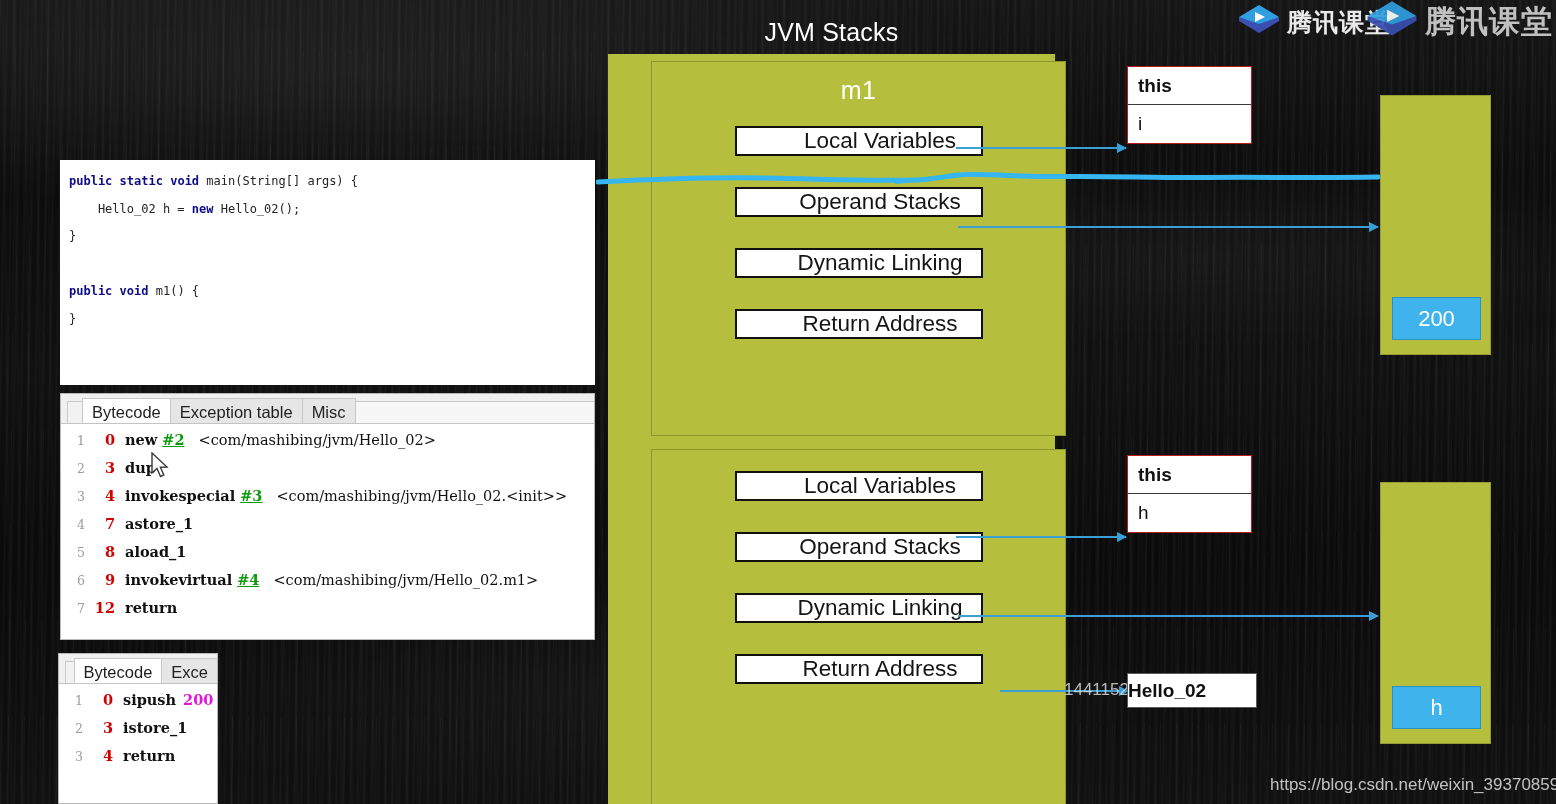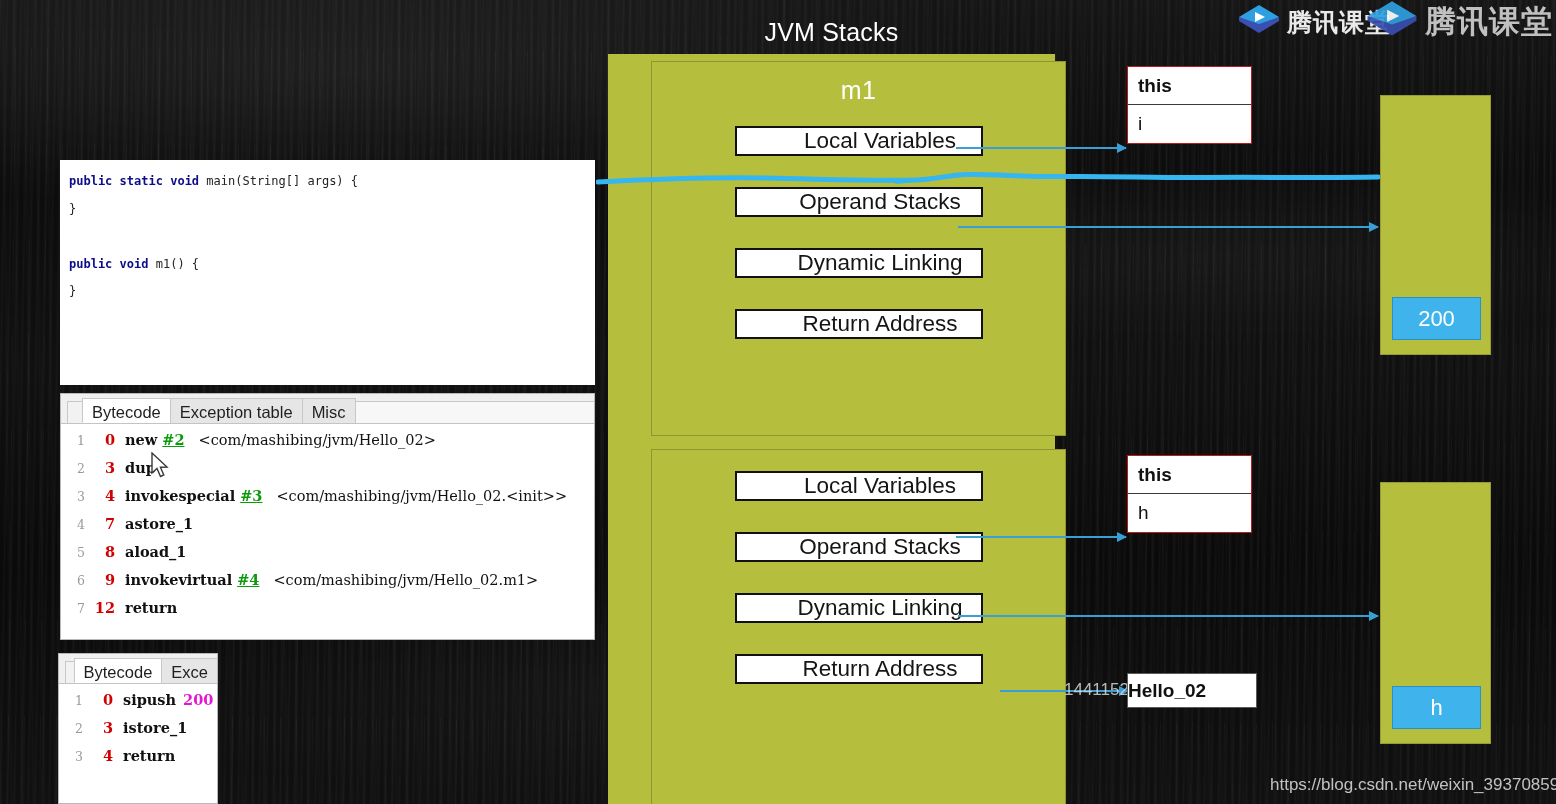--- a/index.html
+++ b/index.html
@@ -266,20 +266,21 @@
   <div class="heap-val">h</div>
 </div>
 
 <svg id="hand-stroke" class="abs" width="784" height="22" viewBox="0 0 784 22">
   <path d="M2,14 C60,11 110,9 170,10 C230,11 260,13 320,12 C340,11.6 350,7 372,6.5 C400,6 430,9 470,8.5 C520,8 560,10 610,9.5 C660,9 720,10 782,9" stroke="#35b6f0" stroke-width="5" fill="none" stroke-linecap="round"></path>
   <path d="M300,14 C320,13 336,9 360,8" stroke="#35b6f0" stroke-width="3.5" fill="none" stroke-linecap="round"></path>
 </svg>
 
 <div id="code-panel" class="abs">
     <div class="ln"><span class="kw">public</span><span> </span><span class="kw">static</span><span> </span><span class="kw">void</span><span> main(String[] args) {</span></div>
+    <div class="ln"><span>    Hello_02 h = </span><span class="kw">new</span><span> Hello_02();</span></div>
     <div class="ln"><span>}</span></div>
     <div class="ln"><span> </span></div>
     <div class="ln"><span class="kw">public</span><span> </span><span class="kw">void</span><span> m1() {</span></div>
     <div class="ln"><span>}</span></div>
   </div>
 
 <div class="bc-panel abs" id="bc-main" style="left:60px; top:393px; width:535px; height:247px;">
   <div class="bc-tabs">
     <div class="stub"></div>
     <div class="bc-tab active">Bytecode</div>

